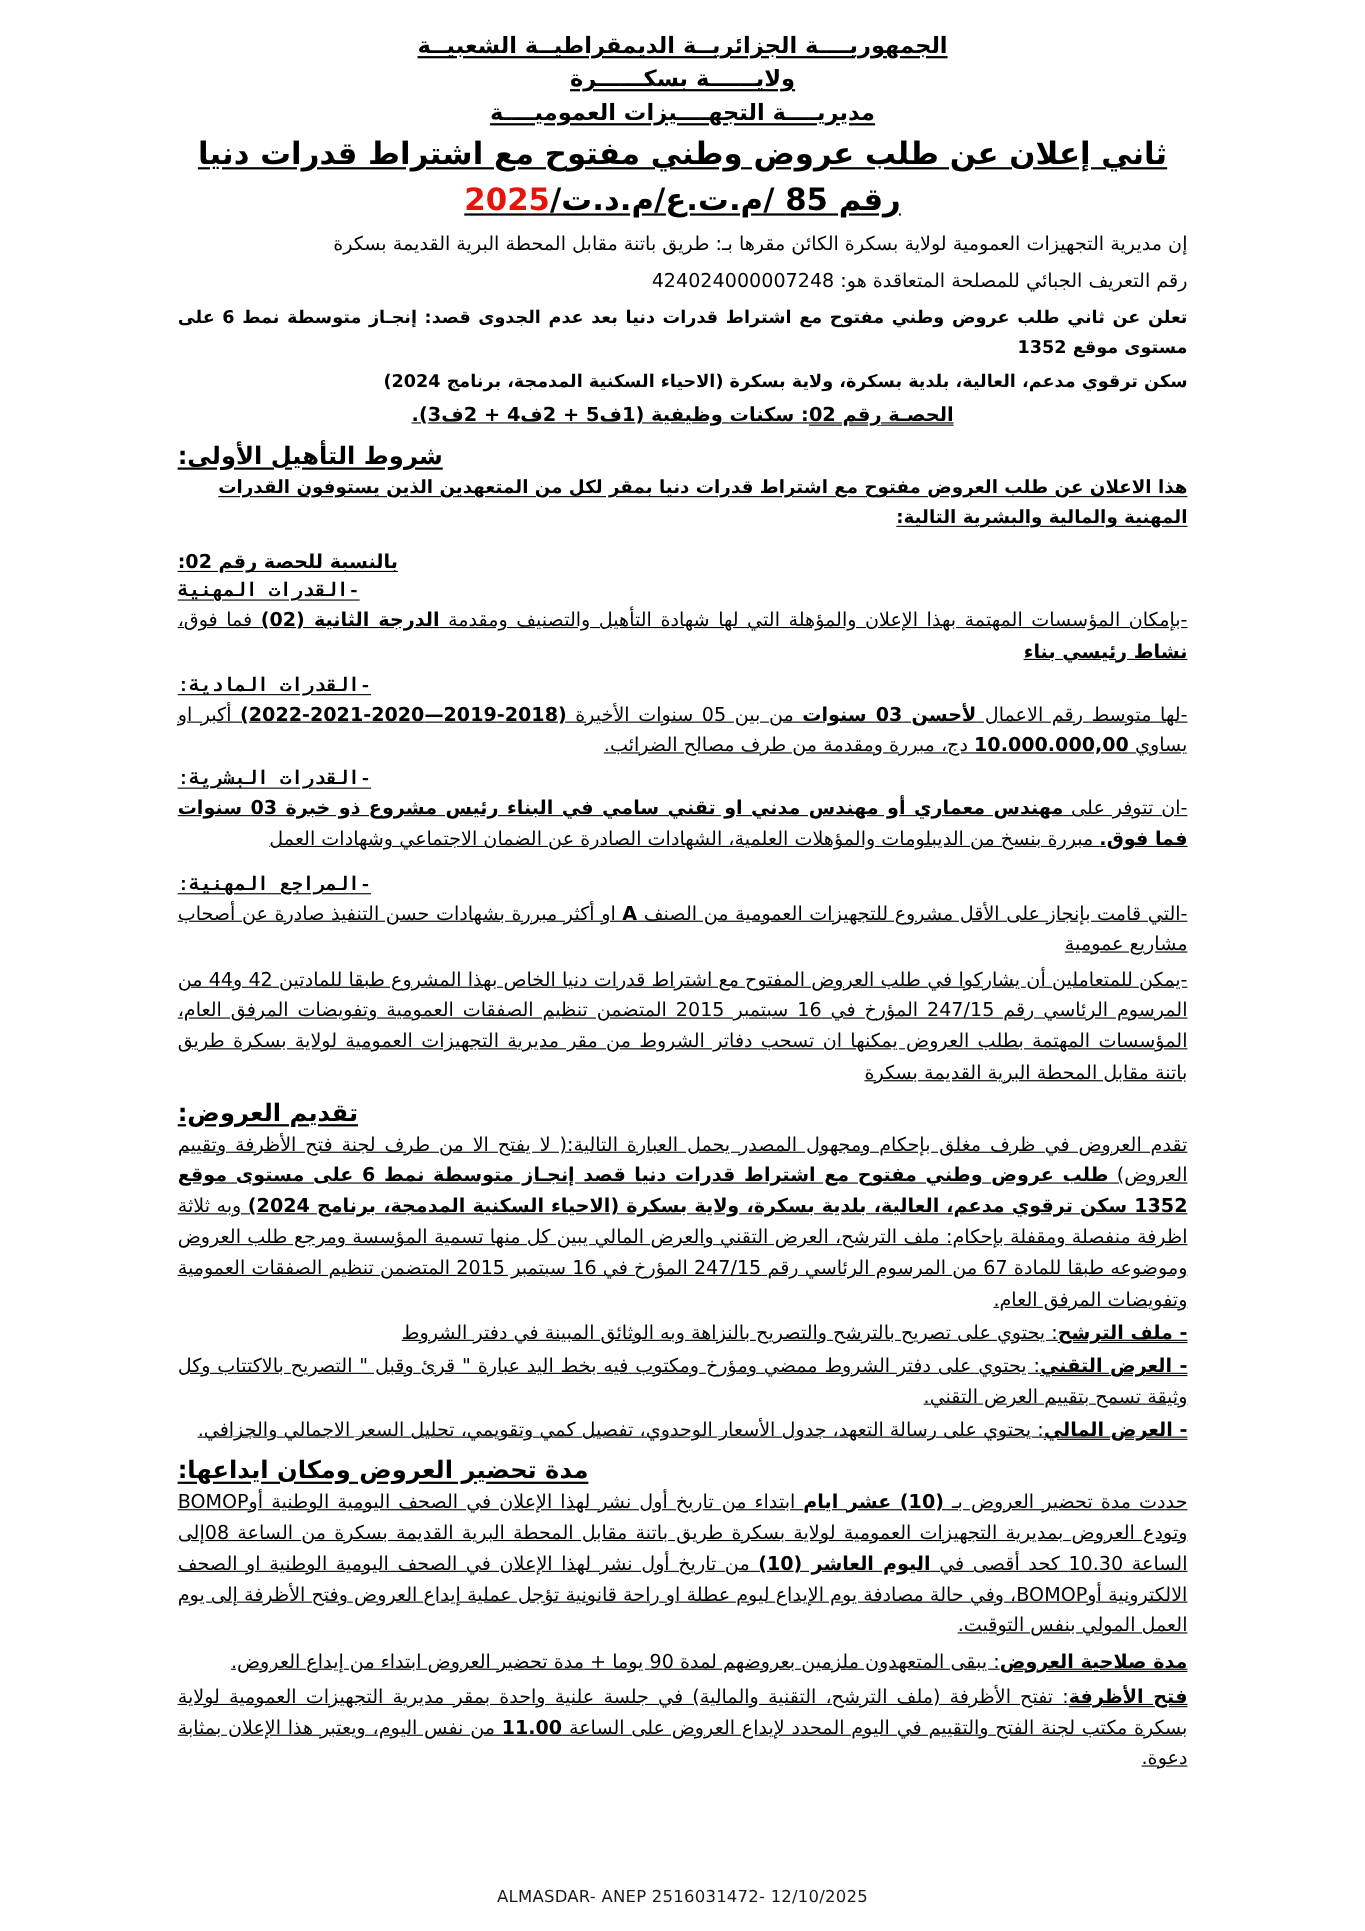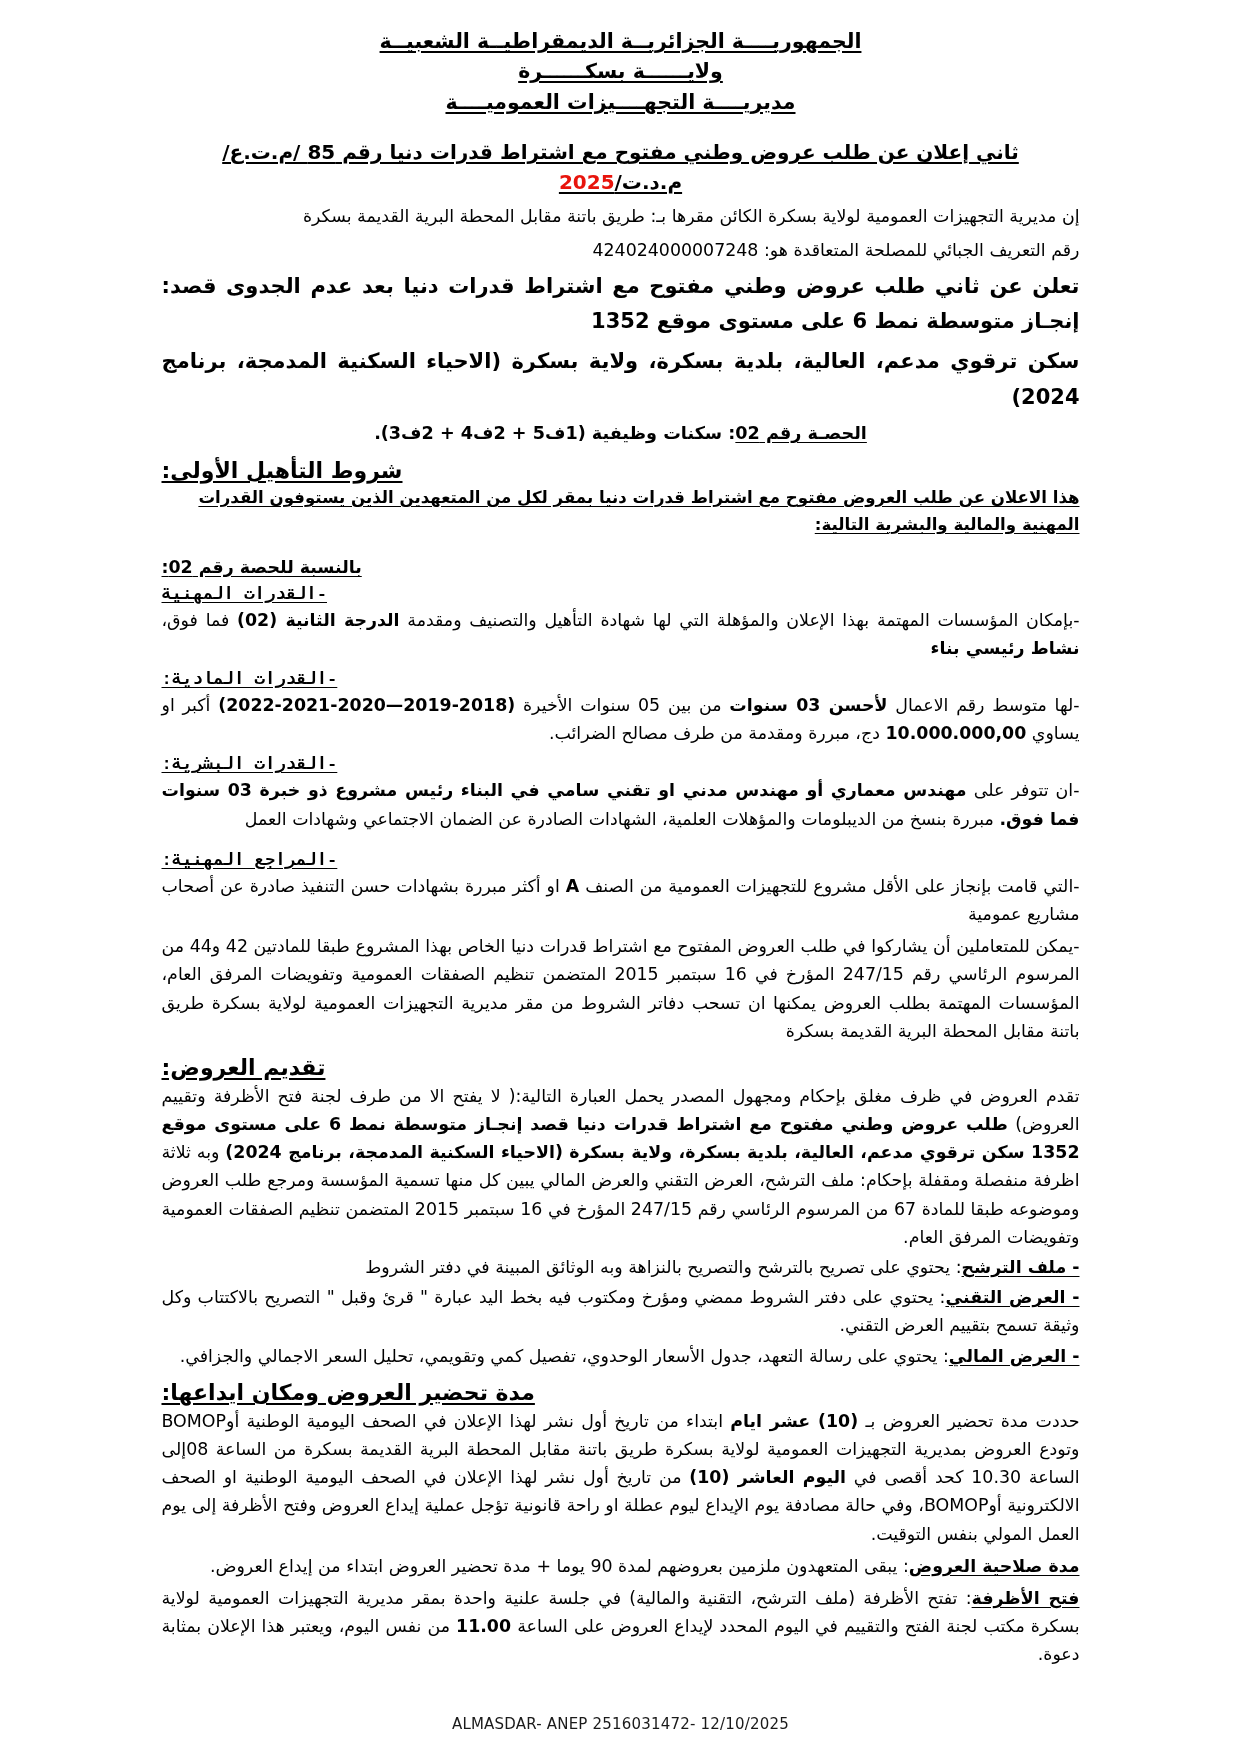--- a/index.html
+++ b/index.html
@@ -33,52 +33,53 @@
     line-height: 1.48;
     letter-spacing: 0px;
     white-space: nowrap;
   }
   .header-line span.u {
     text-decoration: underline;
     text-underline-offset: 3px;
   }
   .title-line {
     font-weight: bold;
-    font-size: 20px;
+    font-size: 28px;
     line-height: 1.5;
-    margin-top: 20px;
+    margin-top: 2px;
     text-decoration: underline;
     text-underline-offset: 3px;
   }
   .title-line .red {
     color: #e8140c;
   }
 
   
   .para {
     font-size: 17.4px;
     line-height: 1.62;
     margin: 0 0 2px 0;
     text-align: justify;
     text-justify: inter-word;
+    text-decoration: underline;
   }
   .para.center  { text-align: center; }
   .para.rightal { text-align: right; }
   .para.justify { text-align: justify; }
   .b   { font-weight: bold; }
   .u   { text-decoration: underline; text-underline-offset: 3px; }
 
   .lead {
     font-size: 17.4px;
     line-height: 1.6;
     margin: 6px 0 0 0;
     text-align: right;
   }
   .big {
-    font-size: 21px;
+    font-size: 16px;
     font-weight: bold;
     line-height: 1.7;
     text-align: justify;
     margin: 4px 0 0 0;
   }
   .sec-head {
     font-size: 22px;
     font-weight: bold;
     text-decoration: underline;
     text-underline-offset: 3px;

